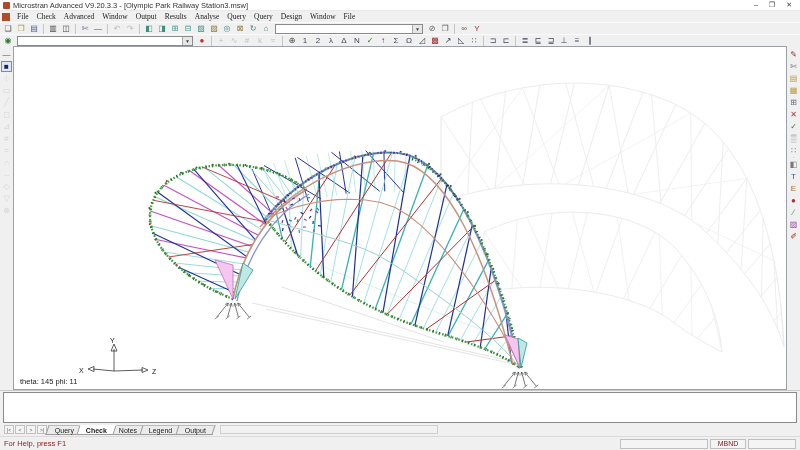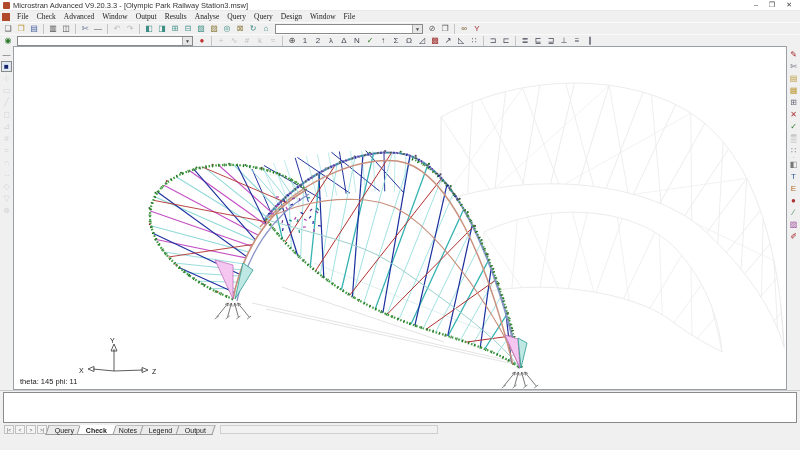--- a/index.html
+++ b/index.html
@@ -604,14 +604,22 @@
             <span>Legend</span>
           </div>
           <div class="tab">
             <span>Output</span>
           </div>
         </div>
       <div class="hscroll"></div>
     </div>
   </div>
 
+  <div class="statusbar">
+    <div class="status-help">For Help, press F1</div>
+    <div class="status-cells" id="status-cells">
+        <div class="status-cell c0"></div>
+        <div class="status-cell c1">MBND</div>
+        <div class="status-cell c2"></div>
+      </div>
+  </div>
 
 </div>
 
 </body></html>

